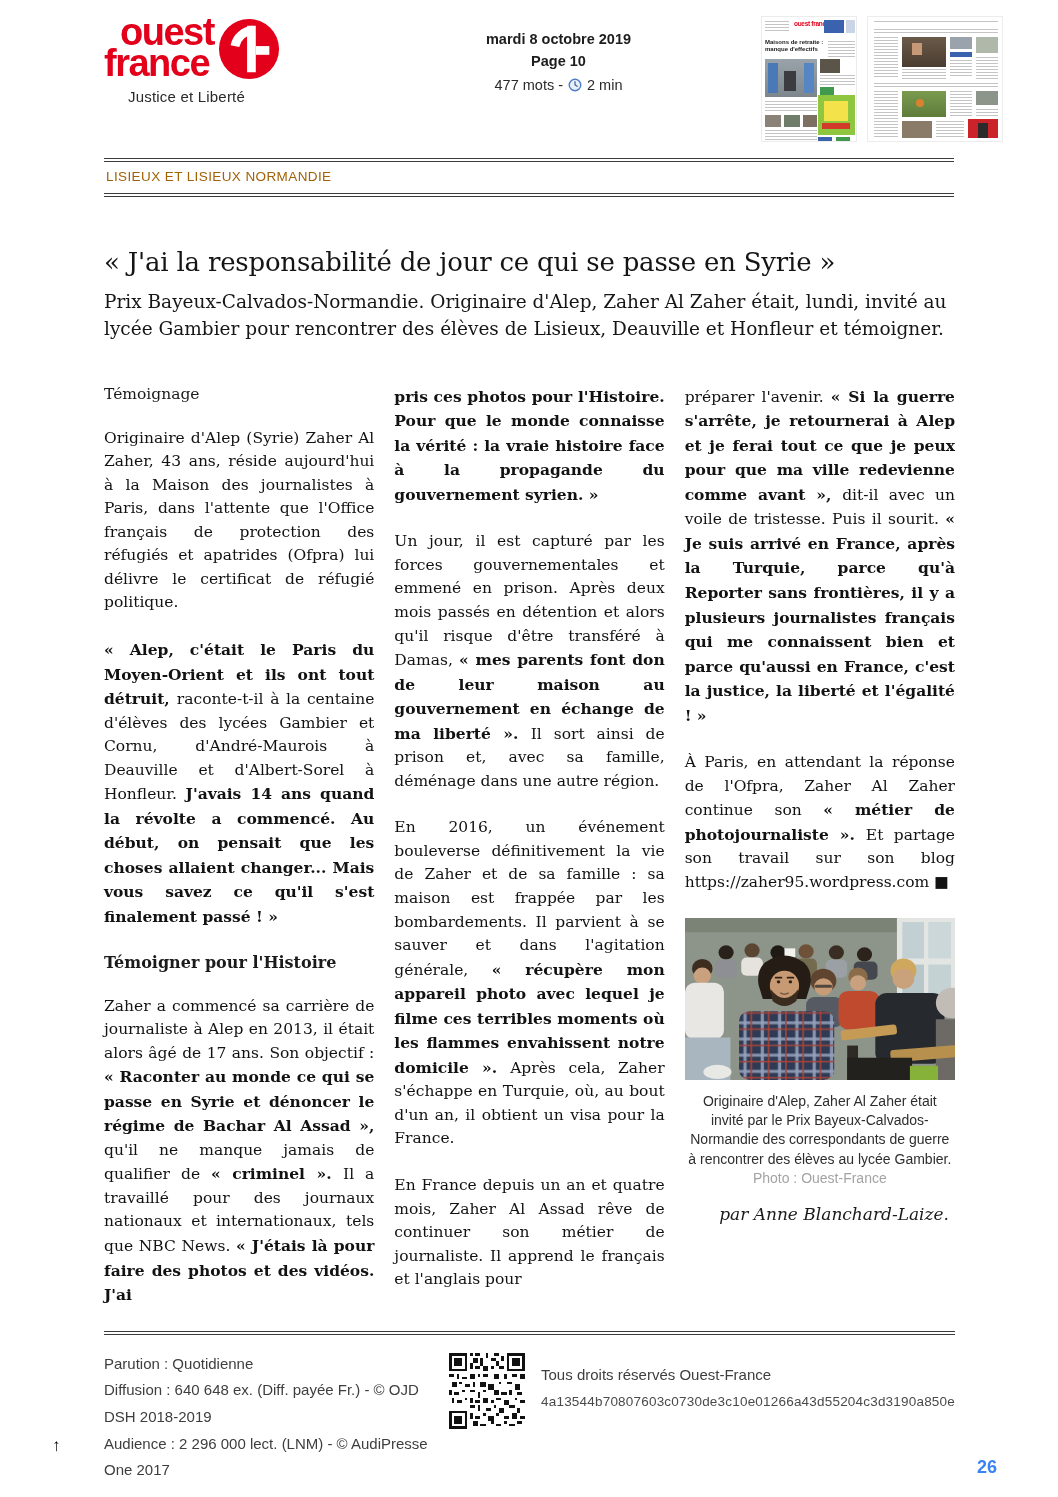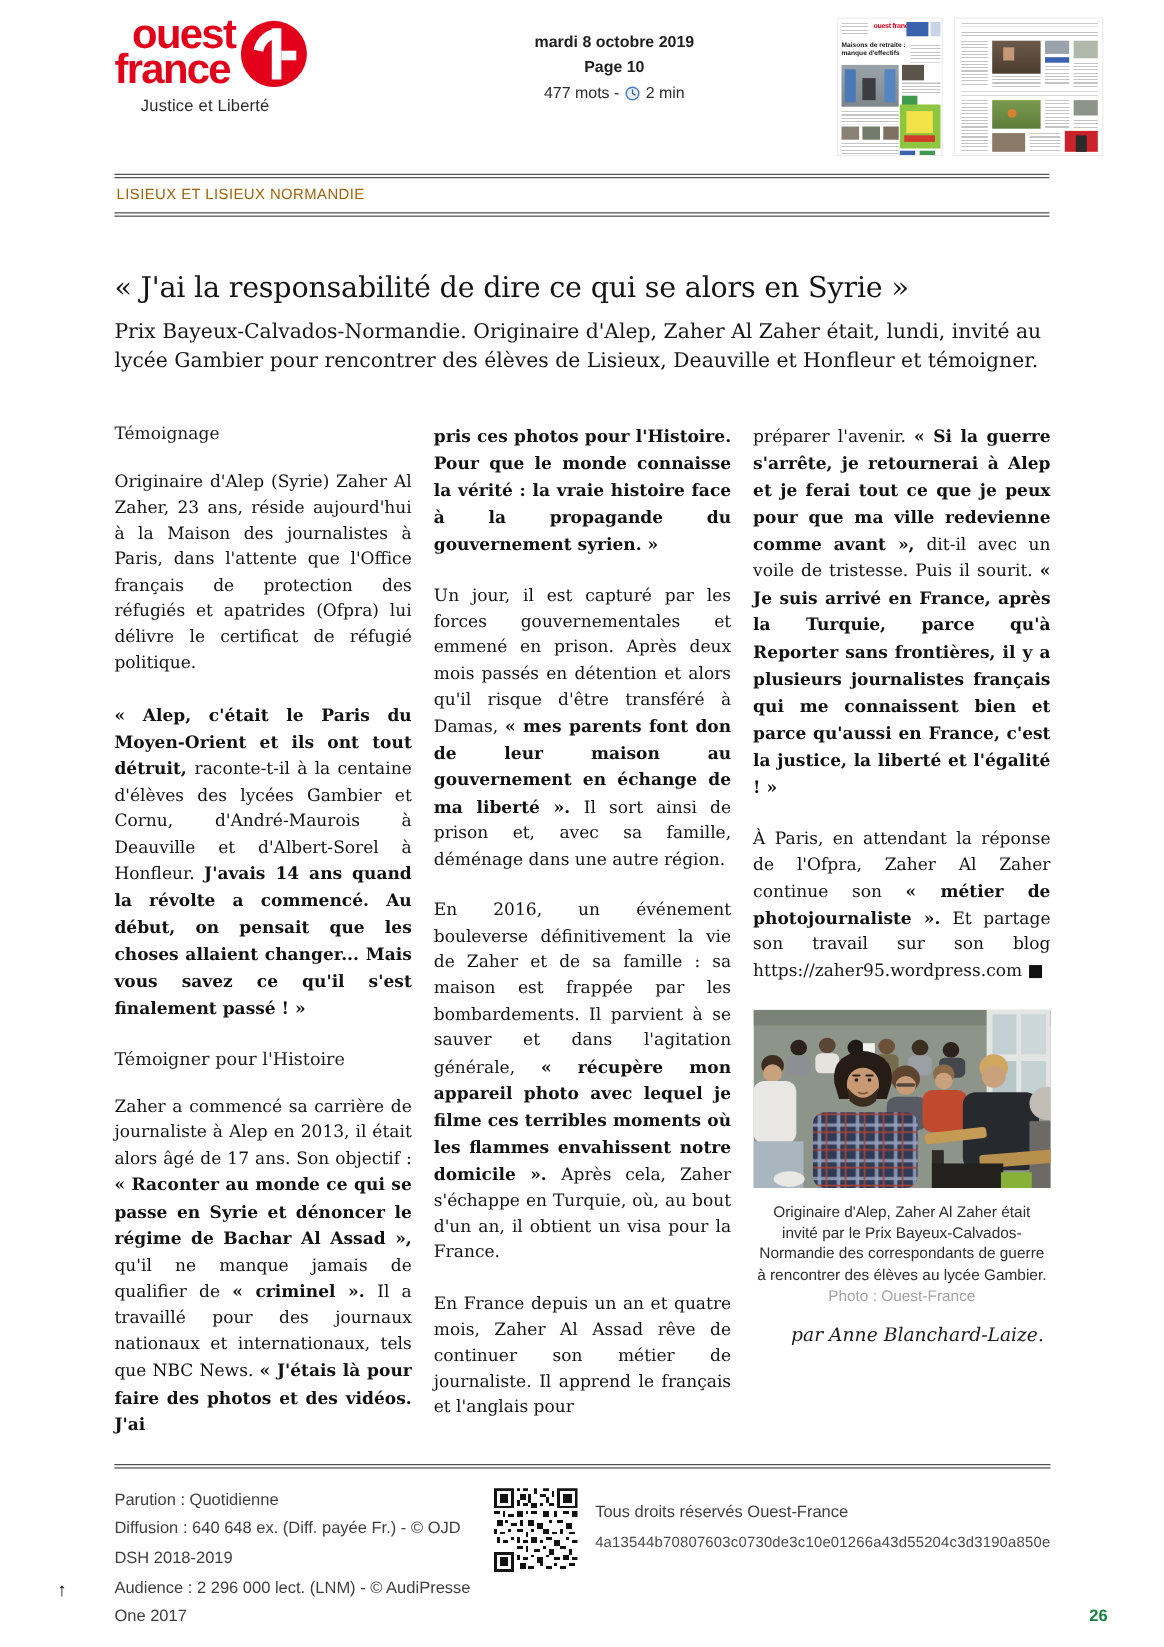--- a/index.html
+++ b/index.html
@@ -41,36 +41,36 @@
   .article { padding:0 96px 0 97px; }
   .headline { font-family:"DejaVu Serif", serif; font-weight:normal; font-size:26px; color:#141414; margin-top:50px; letter-spacing:-0.2px; }
   .standfirst { font-family:"DejaVu Serif", serif; font-size:18.5px; line-height:1.45; margin-top:12px; color:#161616; }
 
   .columns { display:flex; gap:20px; margin-top:42px; }
   .col { flex:1; min-width:0; }
   .kicker { font-family:"DejaVu Serif", serif; font-size:15.5px; margin-bottom:24px; }
   .body-p { font-family:"DejaVu Serif", serif; font-size:15.5px; line-height:1.52; text-align:justify;
             hyphens:auto; -webkit-hyphens:auto; margin-bottom:23px; color:#121212; }
   .body-p b { font-weight:700; }
-  .subhead { font-family:"DejaVu Serif", serif; font-size:16px; font-weight:400; margin:4px 0 23px 0; }
+  .subhead { font-family:"DejaVu Serif", serif; font-size:16px; font-weight:700; margin:4px 0 23px 0; }
 
   .photo-fig { width:100%; margin:4px 0 12px 0; }
   .photo-fig svg { display:block; width:100%; height:162px; }
   .caption { font-size:14px; line-height:1.38; text-align:center; color:#2e2e2e; margin:2px 2px 16px 2px; }
   .caption .credit { color:#a3a3a3; }
   .byline { font-family:"DejaVu Serif", serif; font-style:italic; font-size:17px; text-align:right; padding-right:6px; margin-top:14px; }
 
   
   .footer { margin-top:auto; padding:0 96px 26px 97px; position:relative; }
   .footer-cols { display:flex; align-items:flex-start; padding-top:16px; }
   .pub-info { width:392px; font-size:15px; color:#3e3e3e; line-height:1.78; }
   .qr { width:76px; height:76px; margin:2px 16px 0 2px; flex:0 0 auto; }
   .rights { flex:1; font-size:15px; color:#3e3e3e; line-height:1.6; padding-top:1px;margin-top:11px; }
   .rights .hash { font-size:13.5px; color:#4a4a4a; letter-spacing:0.2px; margin-top:4px; }
-  .page-number { position:absolute; right:44px; bottom:32px; font-weight:bold; font-size:15px; color:#15803d; }
+  .page-number { position:absolute; right:54px; bottom:32px; font-weight:bold; font-size:18px; color:#3b82f6; }
   .up-arrow { position:absolute; left:-52px; bottom:28px; font-size:17px; font-weight:bold; color:#000; cursor:pointer; }
   .footer-inner { position:relative; }
 </style>
 </head>
 <body>
 
 <div class="page">
 
   <div class="header">
     <div class="brand">
@@ -158,28 +158,28 @@
     </div>
   </div>
 
   <div class="section-wrap">
     <div class="rule-double"></div>
     <div class="section-label">LISIEUX ET LISIEUX NORMANDIE</div>
     <div class="rule-double"></div>
   </div>
 
   <div class="article">
-    <h1 class="headline">« J'ai la responsabilité de dire ce qui se alors en Syrie »</h1>
+    <h1 class="headline">« J'ai la responsabilité de jour ce qui se passe en Syrie »</h1>
     <p class="standfirst">Prix Bayeux-Calvados-Normandie. Originaire d'Alep, Zaher Al Zaher était, lundi, invité au lycée Gambier pour rencontrer des élèves de Lisieux, Deauville et Honfleur et témoigner.</p>
 
     <div class="columns">
 
       <div class="col">
         <div class="kicker">Témoignage</div>
-        <p class="body-p"><span>Originaire d'Alep (Syrie) Zaher Al Zaher, 23 ans, réside aujourd'hui à la Maison des journalistes à Paris, dans l'attente que l'Office français de protection des réfugiés et apatrides (Ofpra) lui délivre le certificat de réfugié politique.</span></p>
+        <p class="body-p"><span>Originaire d'Alep (Syrie) Zaher Al Zaher, 43 ans, réside aujourd'hui à la Maison des journalistes à Paris, dans l'attente que l'Office français de protection des réfugiés et apatrides (Ofpra) lui délivre le certificat de réfugié politique.</span></p>
         <p class="body-p"><b>« Alep, c'était le Paris du Moyen-Orient et ils ont tout détruit, </b><span>raconte-t-il à la centaine d'élèves des lycées Gambier et Cornu, d'André-Maurois à Deauville et d'Albert-Sorel à Honfleur. </span><b>J'avais 14 ans quand la révolte a commencé. Au début, on pensait que les choses allaient changer... Mais vous savez ce qu'il s'est finalement passé ! »</b></p>
         <h3 class="subhead">Témoigner pour l'Histoire</h3>
         <p class="body-p"><span>Zaher a commencé sa carrière de journaliste à Alep en 2013, il était alors âgé de 17 ans. Son objectif : </span><b>« Raconter au monde ce qui se passe en Syrie et dénoncer le régime de Bachar Al Assad », </b><span>qu'il ne manque jamais de qualifier de </span><b>« criminel ». </b><span>Il a travaillé pour des journaux nationaux et internationaux, tels que NBC News. </span><b>« J'étais là pour faire des photos et des vidéos. J'ai</b></p>
       </div>
 
       <div class="col">
         <p class="body-p"><b>pris ces photos pour l'Histoire. Pour que le monde connaisse la vérité : la vraie histoire face à la propagande du gouvernement syrien. »</b></p>
         <p class="body-p"><span>Un jour, il est capturé par les forces gouvernementales et emmené en prison. Après deux mois passés en détention et alors qu'il risque d'être transféré à Damas, </span><b>« mes parents font don de leur maison au gouvernement en échange de ma liberté ». </b><span>Il sort ainsi de prison et, avec sa famille, déménage dans une autre région.</span></p>
         <p class="body-p"><span>En 2016, un événement bouleverse définitivement la vie de Zaher et de sa famille : sa maison est frappée par les bombardements. Il parvient à se sauver et dans l'agitation générale, </span><b>« récupère mon appareil photo avec lequel je filme ces terribles moments où les flammes envahissent notre domicile ». </b><span>Après cela, Zaher s'échappe en Turquie, où, au bout d'un an, il obtient un visa pour la France.</span></p>
         <p class="body-p"><span>En France depuis un an et quatre mois, Zaher Al Assad rêve de continuer son métier de journaliste. Il apprend le français et l'anglais pour</span></p>

